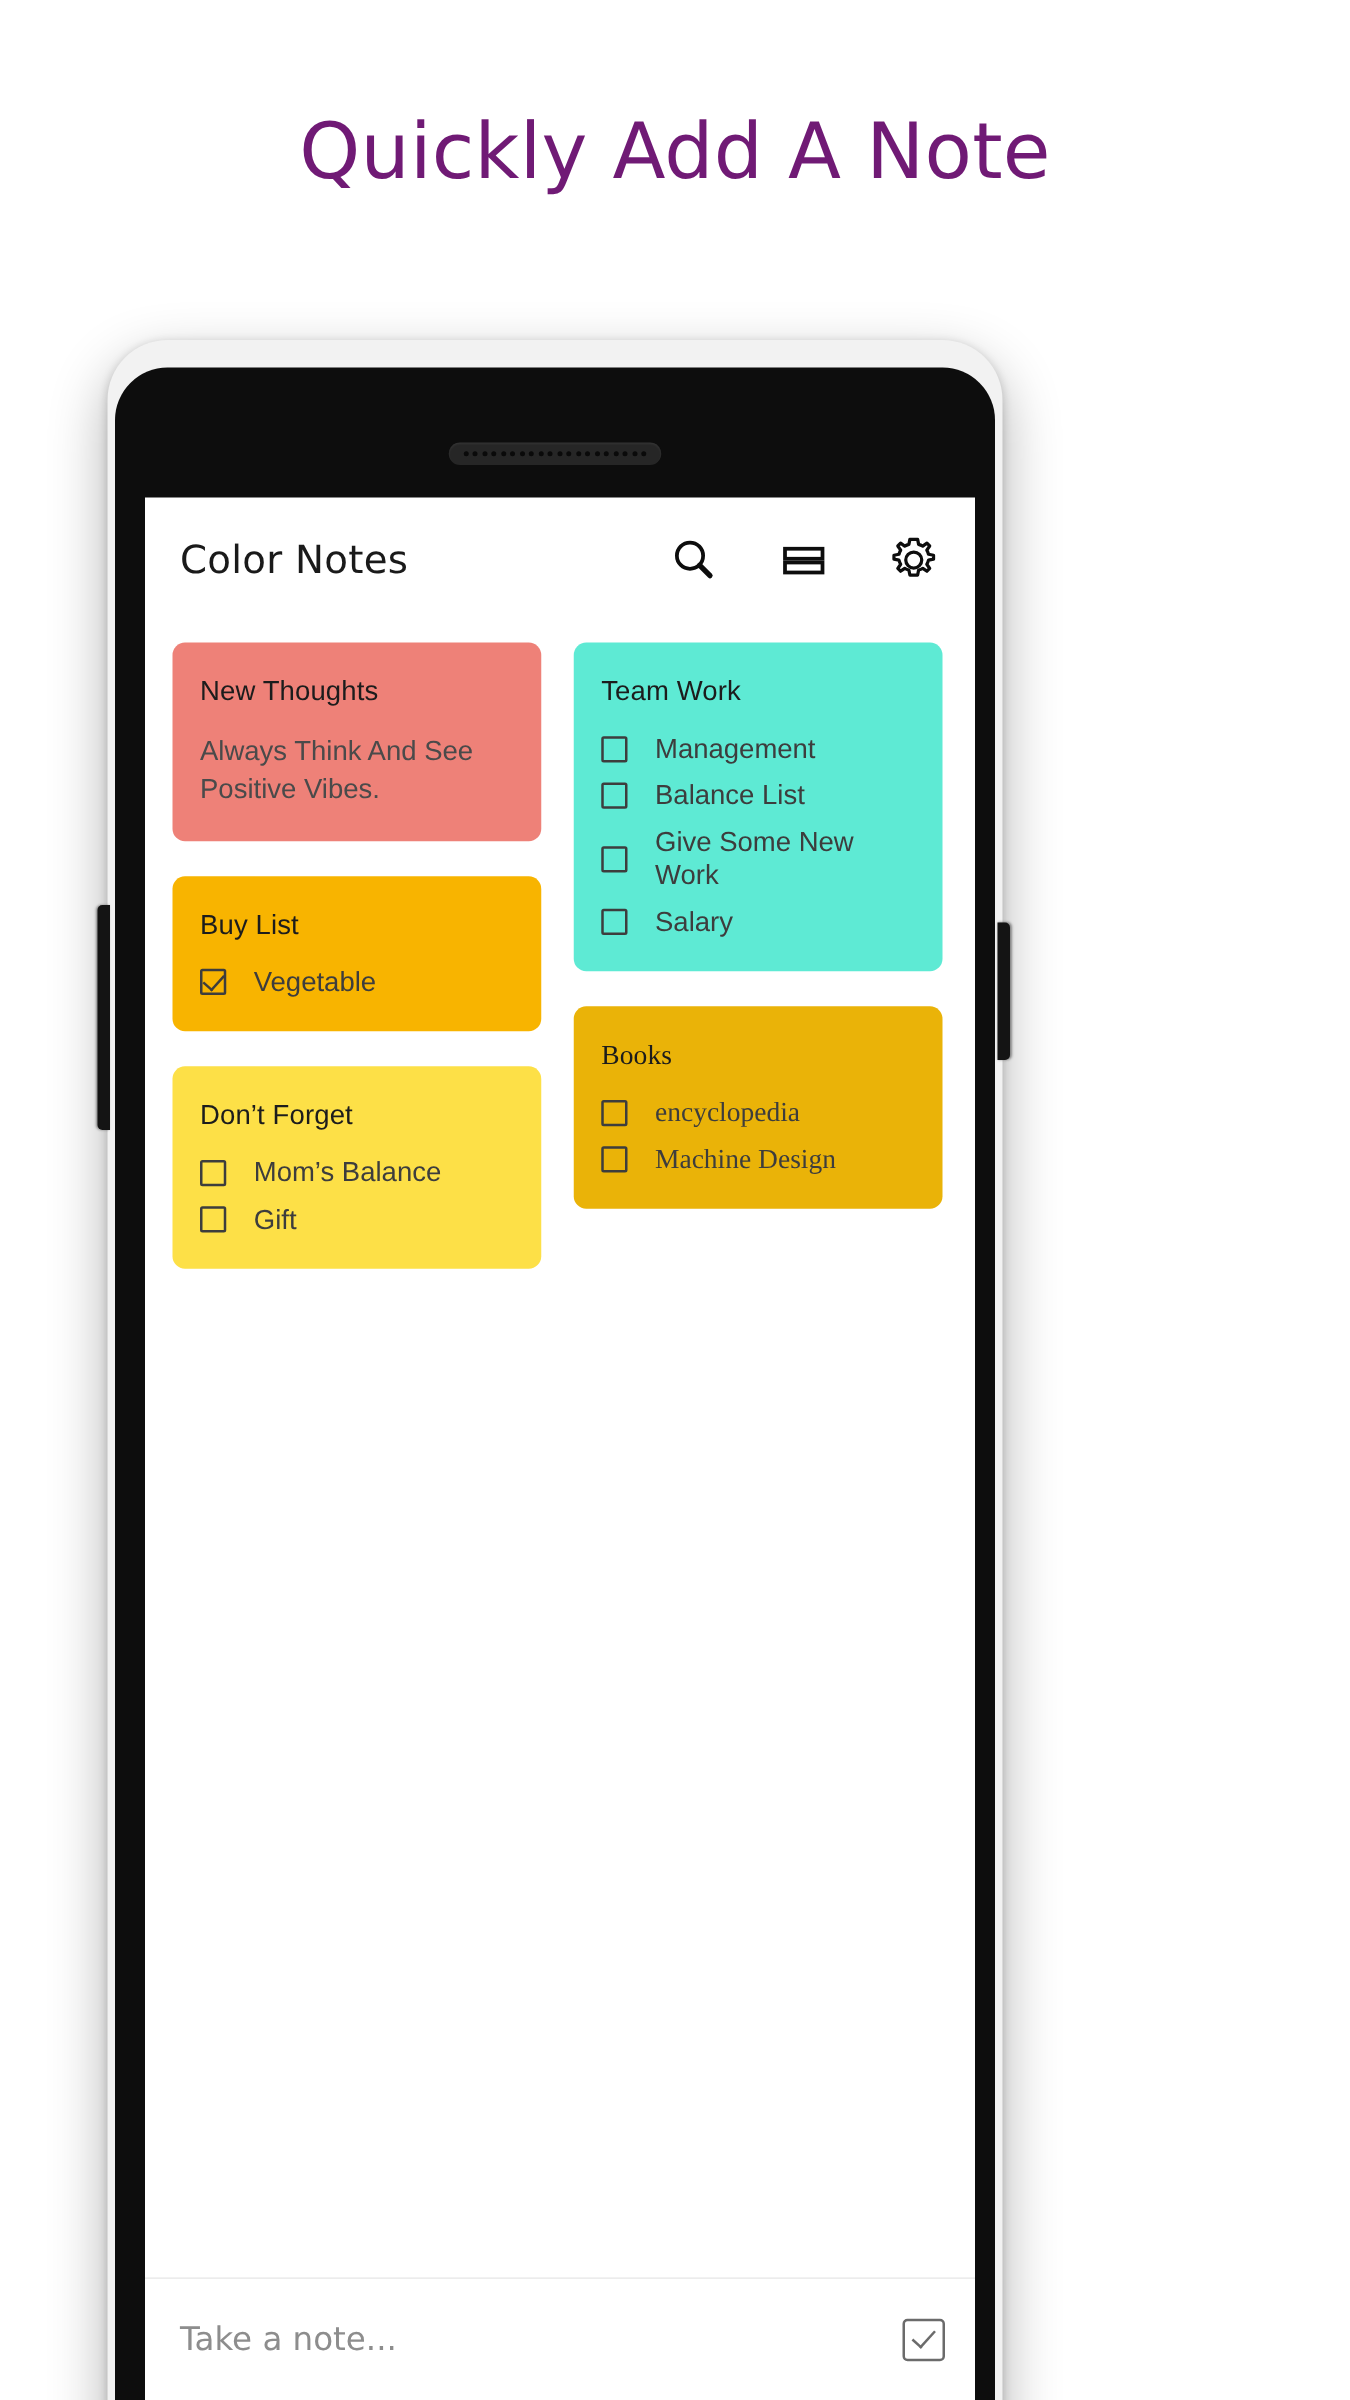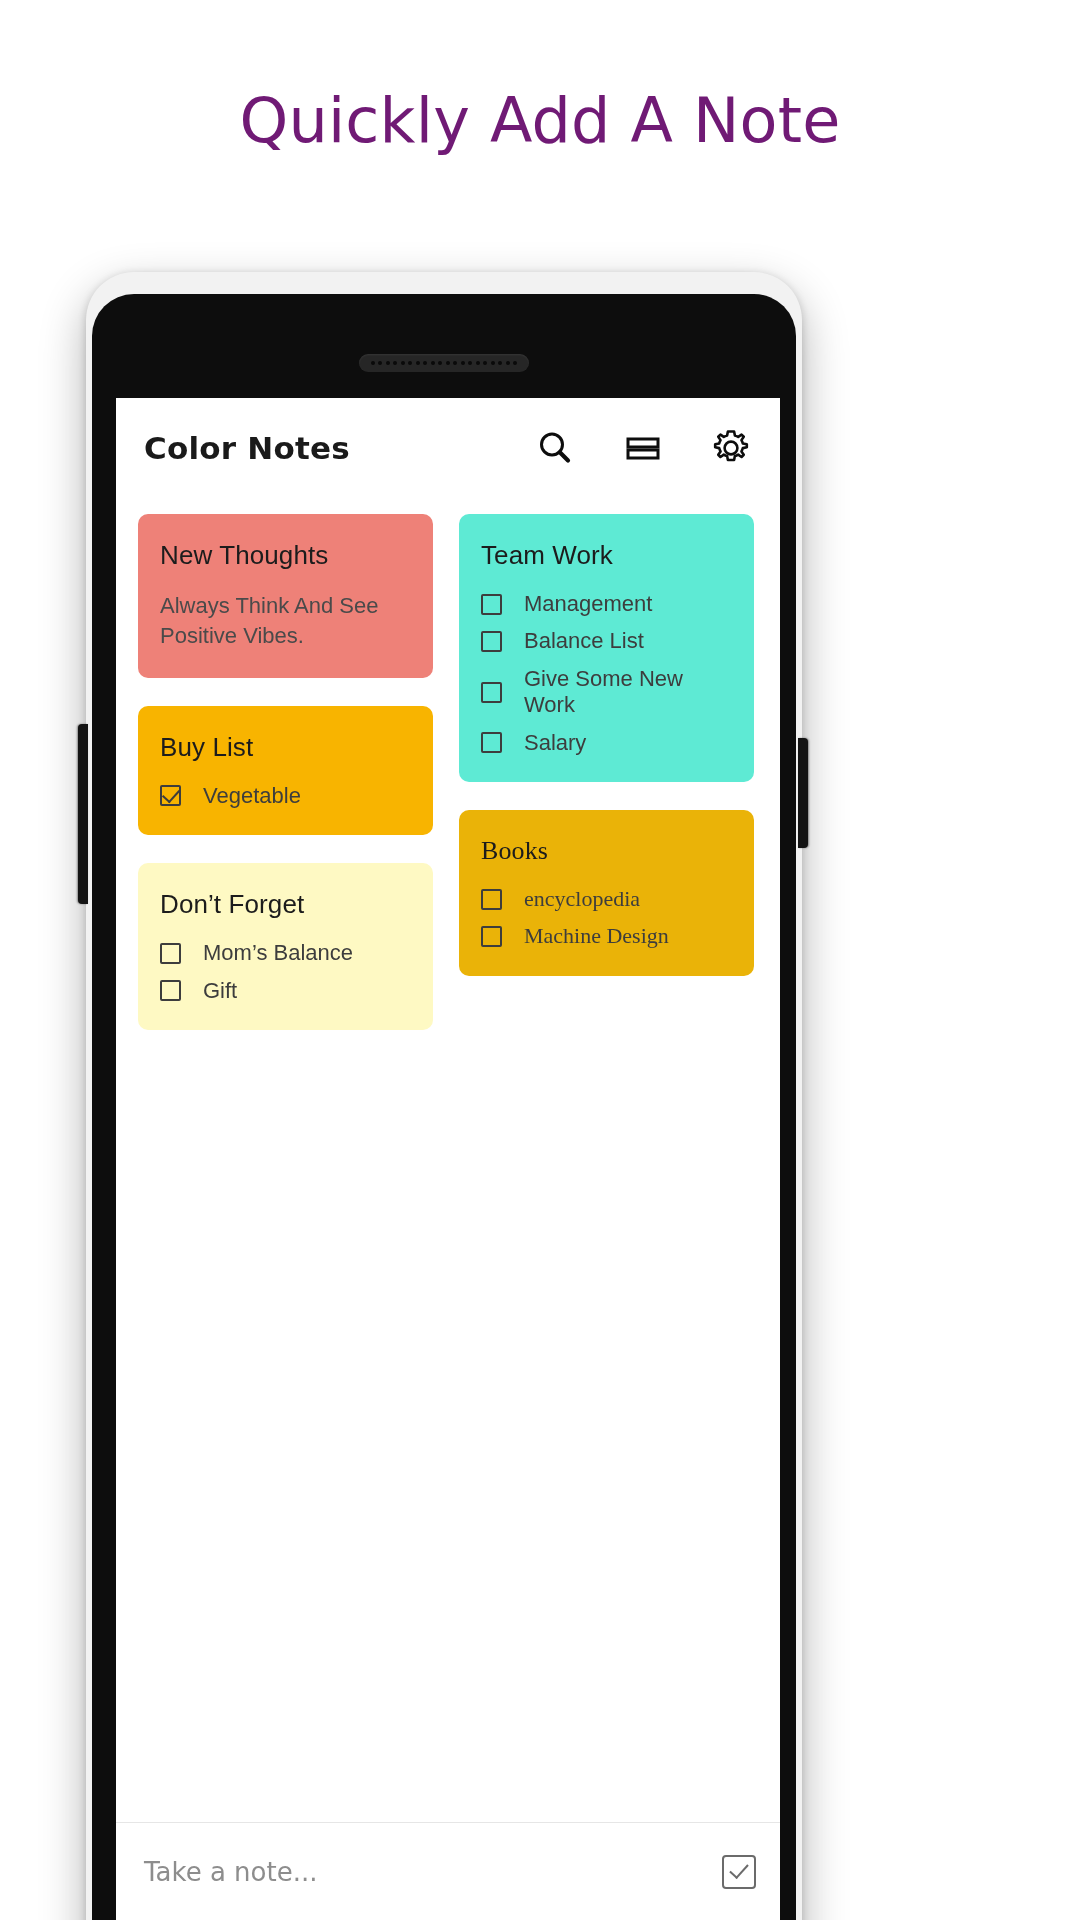--- a/index.html
+++ b/index.html
@@ -93,21 +93,21 @@
   .appbar {
     position: relative;
     height: 100px;
     display: flex;
     align-items: center;
     padding: 0 26px 0 28px;
   }
   .app-title {
     font-size: 31px;
     color: #1a1a1a;
-    font-weight: 700;
+    font-weight: 400;
     letter-spacing: 0.2px;
     font-family: "DejaVu Sans", sans-serif;
     flex: 1;
   }
   .appbar-actions {
     display: flex; align-items: center; gap: 42px;
   }
   .icon-btn {
     width: 46px; height: 46px;
     display: flex; align-items: center; justify-content: center;
@@ -127,21 +127,21 @@
     align-items: flex-start;
   }
   .col { width: 295px; display: flex; flex-direction: column; gap: 28px; }
 
   .note {
     border-radius: 10px;
     padding: 26px 22px 26px 22px;
     color: #2b2b2b;
   }
   .note-title {
-    font-size: 26px;
+    font-size: 22px;
     color: #1c1c1c;
     font-weight: 400;
     margin-bottom: 20px;
     letter-spacing: 0.1px;
   }
   .note-body {
     font-size: 22px;
     line-height: 1.38;
     color: #4a4a4a;
   }
@@ -286,21 +286,21 @@
           <div class="note" style="background: rgb(248, 180, 0);">
             <div class="note-title">Buy List</div>
             <div class="check-list">
                 <div class="check-row">
                   <span class="cbox checked"></span>
                   <span>Vegetable</span>
                 </div>
               </div>
           </div>
 
-          <div class="note" style="background: #fef9c3;">
+          <div class="note" style="background: #fde047;">
             <div class="note-title">Don’t Forget</div>
             <div class="check-list">
                 <div class="check-row">
                   <span class="cbox"></span>
                   <span>Mom’s Balance</span>
                 </div>
                 <div class="check-row">
                   <span class="cbox"></span>
                   <span>Gift</span>
                 </div>

